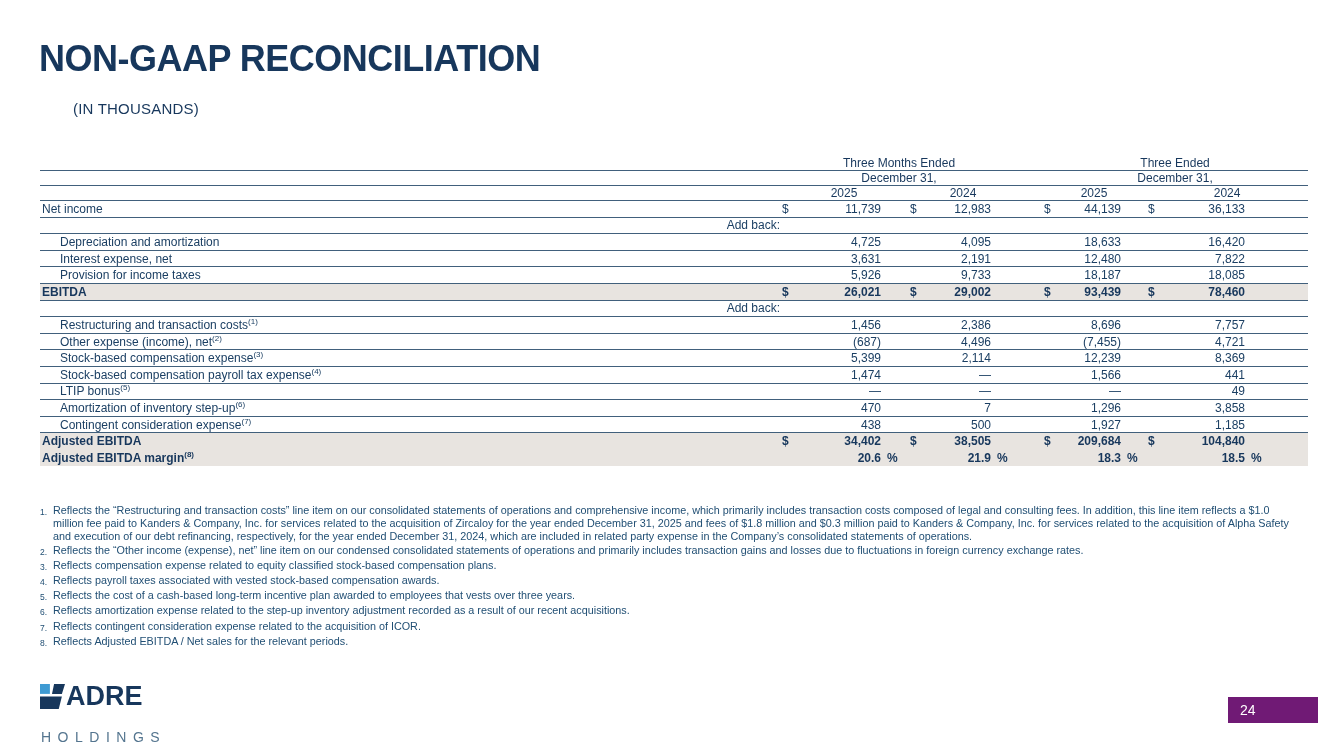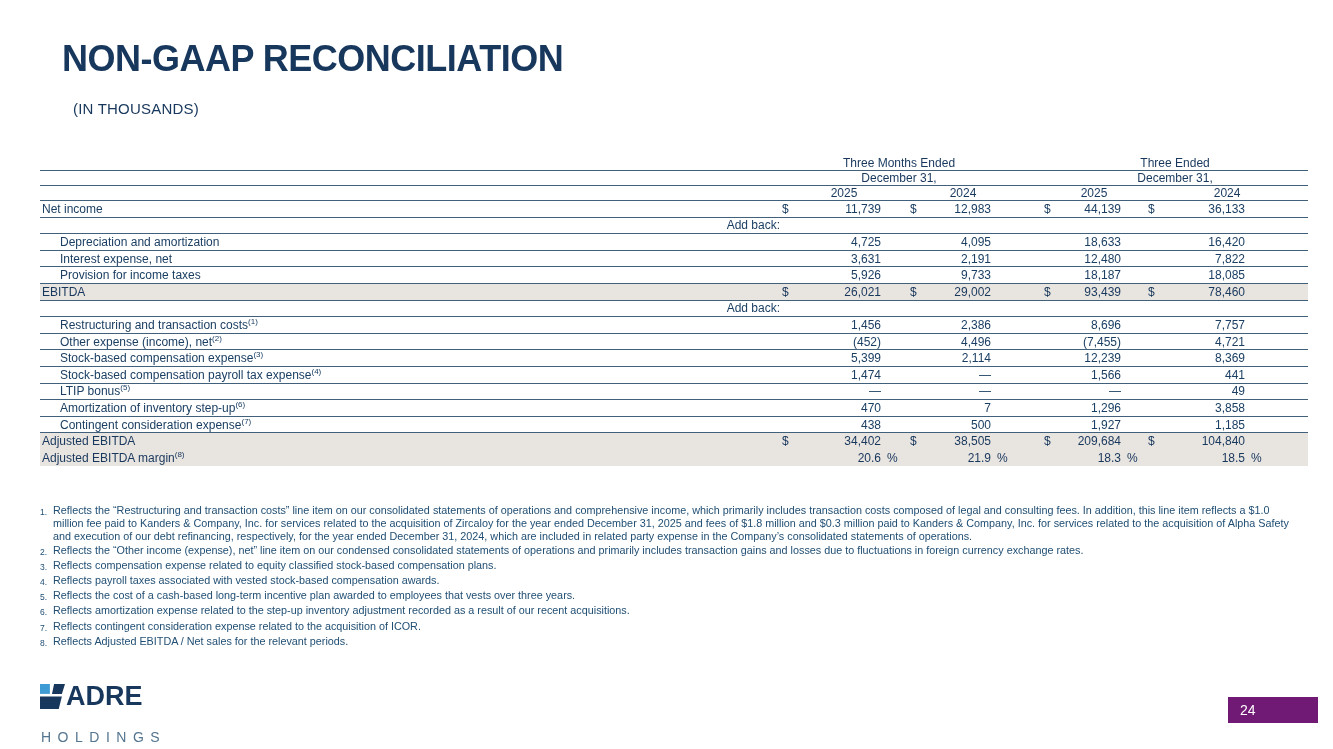--- a/index.html
+++ b/index.html
@@ -3,21 +3,21 @@
 <meta charset="utf-8">
 <style>
   * { margin:0; padding:0; box-sizing:border-box; }
   html,body { background:#9a9a9a; font-family:"Liberation Sans", sans-serif; }
   .slide {
     position:relative; width:1333px; height:749px; background:#ffffff;
     overflow:hidden; margin:0 auto;
   }
   .title {
     position:absolute; left:39px; top:38px;
-    font-size:36px; font-weight:700; letter-spacing:-0.5px; color:#17375c;margin-left:23px;
+    font-size:36px; font-weight:700; letter-spacing:-0.5px; color:#17375c;
   }
   .subtitle {
     position:absolute; left:41px; top:100px;
     font-size:15px; color:#17375c; letter-spacing:0.2px;margin-left:32px;
   }
   
   .tbl-wrap { position:absolute; left:40px; top:156px; width:1268px; }
   table { border-collapse:collapse; table-layout:fixed; width:1268px; color:#1b3f63; }
   col.c-lbl{width:740px;} col.c-d1{width:26px;} col.c-v1{width:76px;} col.c-p1{width:26px;}
   col.c-d2{width:28px;} col.c-v2{width:56px;} col.c-p2{width:26px;} col.c-gap{width:24px;}
@@ -30,21 +30,21 @@
   tbody td {
     height:16.6px; font-size:12px; border-bottom:1px solid #41607c;
     white-space:nowrap; overflow:hidden;
   }
   td.lbl { text-align:left; padding-left:2px; }
   td.ind1 { padding-left:10px;text-align:right; }
   td.ind2 { padding-left:20px; }
   td.dol { text-align:left; padding-left:2px; }
   td.val { text-align:right; padding-right:1px; }
   td.pct { text-align:left; padding-left:5px; }
-  tr.total td { background:#e8e4e0; font-weight:400; color:#17375c; }
+  tr.total td { background:#e8e4e0; font-weight:700; color:#17375c; }
   tr.noline td { border-bottom:none; }
   sup { font-size:8px; line-height:0; }
   
   .footnotes { position:absolute; left:40px; top:504px; width:1262px; color:#214f74; }
   .fn { display:flex; font-size:10.8px; line-height:13.2px; }
   .fn-num { flex:0 0 13px; font-size:8.5px; padding-top:2px; }
   .fn-text { flex:1; }
   
   .logo { position:absolute; left:40px; top:684px; }
   .logo-row { display:flex; align-items:center; }
@@ -229,21 +229,21 @@
             <td class="dol"></td>
             <td class="val">8,696</td>
             <td class="pct"></td>
             <td class="dol"></td>
             <td class="val">7,757</td>
             <td class="pct"></td>
           </tr>
           <tr class="">
             <td class="lbl ind2">Other expense (income), net<sup>(2)</sup></td>
             <td class="dol"></td>
-            <td class="val">(452)</td>
+            <td class="val">(687)</td>
             <td class="pct"></td>
             <td class="dol"></td>
             <td class="val">4,496</td>
             <td class="pct"></td>
             <td class="gap"></td>
             <td class="dol"></td>
             <td class="val">(7,455)</td>
             <td class="pct"></td>
             <td class="dol"></td>
             <td class="val">4,721</td>

